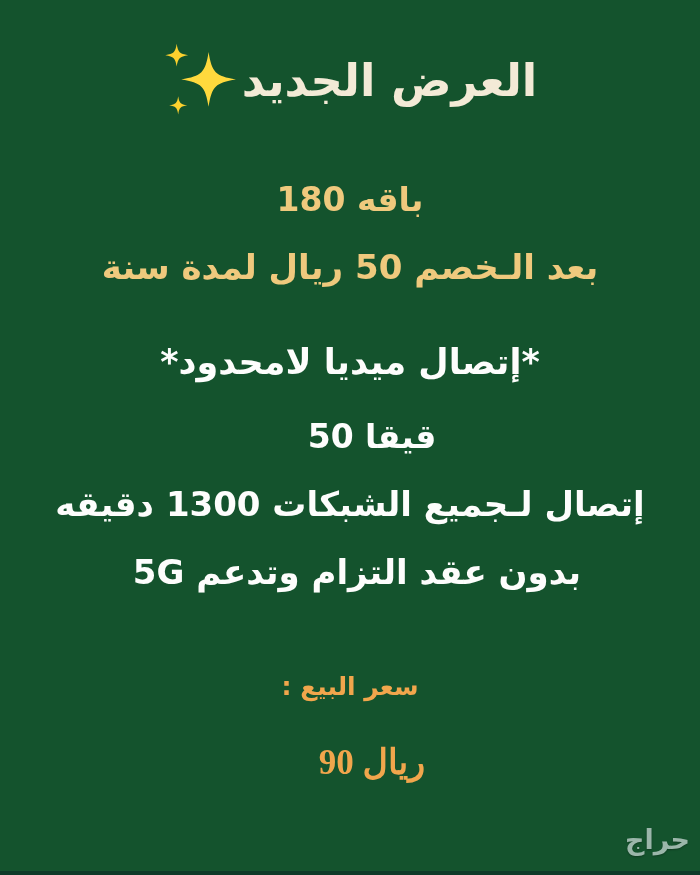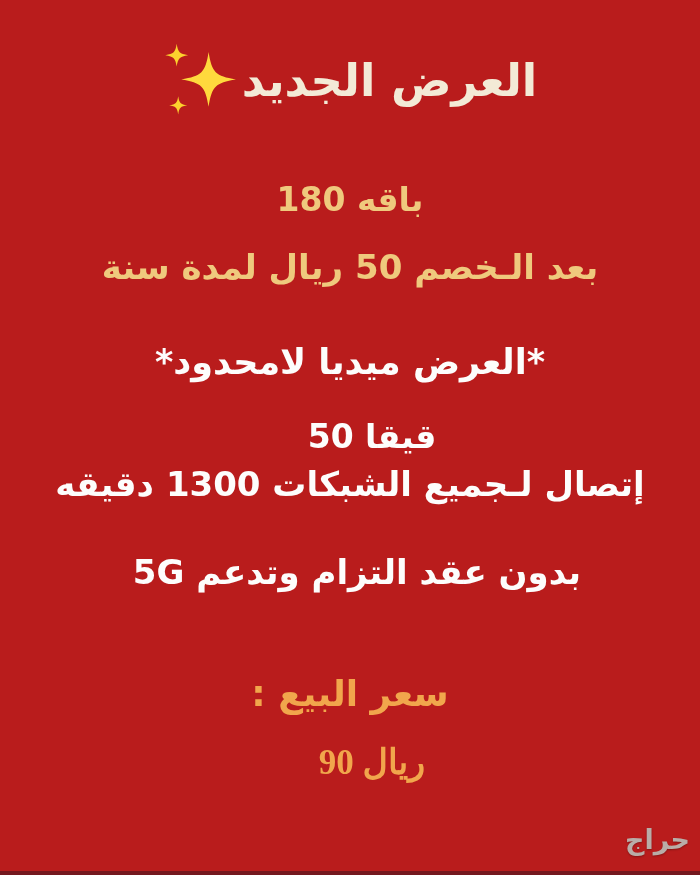--- a/index.html
+++ b/index.html
@@ -43,23 +43,23 @@
     left: 0; width: 100%;
     text-align: center;
     font-weight: 800;
     line-height: 1.3;
     margin: 0;
   }
   .l1 { top: 179px; font-size: 33px; }
   .l2 { top: 245px; font-size: 34px; }
   .l3 { top: 340px; font-size: 35px; }
   .l4 { top: 416px; font-size: 33px; }
-  .l5 { top: 462px; font-size: 34px; }
+  .l5 { top: 482px; font-size: 34px; }
   .l6 { top: 550px; font-size: 34px; padding-left: 7px; }
-  .l7 { top: 671px; font-size: 36px; }
+  .l7 { top: 671px; font-size: 25px; }
   .l8 { top: 740px; font-size: 35px; font-family: Liberation Serif, serif; }
   .ltr { direction: ltr; margin-left: 22px; }
   .watermark {
     position: absolute;
     right: 10px; bottom: 20px;
     font-size: 27px;
     font-weight: 800;
     opacity: 0.82;
     letter-spacing: 1px;
     text-shadow: 0 1px 2px rgba(0,0,0,0.35);
@@ -67,38 +67,38 @@
   .bottom-edge {
     position: absolute;
     left: 0; bottom: 0;
     width: 100%; height: 4px;
     background: rgba(6, 18, 34, 0.38);
   }
 </style>
 </head>
 <body>
 
-<div class="poster" style="background-color: #b91c1c;">
+<div class="poster" style="background-color: #14532d;">
 
   <header class="title-row">
     <h1 style="color: rgb(243, 234, 214);">العرض الجديد</h1>
     <span class="sparkles">
       <svg viewBox="0 0 100 100" xmlns="http://www.w3.org/2000/svg" aria-hidden="true">
         <path fill="#FFD93D" d="M60 12 C64.3 39 69 43.7 96 48 C69 52.3 64.3 57 60 84 C55.7 57 51 52.3 24 48 C51 43.7 55.7 39 60 12 Z"></path>
         <path fill="#FCD12E" d="M18 1 C19.8 12.2 21.8 14.2 33 16 C21.8 17.8 19.8 19.8 18 31 C16.2 19.8 14.2 17.8 3 16 C14.2 14.2 16.2 12.2 18 1 Z"></path>
         <path fill="#FCD12E" d="M20 70 C21.4 79 23 80.6 32 82 C23 83.4 21.4 85 20 94 C18.6 85 17 83.4 8 82 C17 80.6 18.6 79 20 70 Z"></path>
       </svg>
     </span>
   </header>
 
   <p class="line l1" style="color: rgb(239, 201, 125);">باقه 180</p>
 
   <p class="line l2" style="color: rgb(239, 201, 125);">بعد الـخصم 50 ريال لمدة سنة</p>
 
-  <p class="line l3" style="color: rgb(253, 253, 252);">*العرض ميديا لامحدود*</p>
+  <p class="line l3" style="color: rgb(253, 253, 252);">*إتصال ميديا لامحدود*</p>
 
   <p class="line l4 ltr" style="color: rgb(253, 253, 252);">50 قيقا</p>
 
   <p class="line l5" style="color: rgb(253, 253, 252);">إتصال لـجميع الشبكات 1300 دقيقه</p>
 
   <p class="line l6" style="color: rgb(253, 253, 252);">بدون عقد التزام وتدعم 5G</p>
 
   <p class="line l7" style="color: rgb(241, 166, 76);">سعر البيع :</p>
 
   <p class="line l8 ltr" style="color: rgb(241, 166, 76);">90 ريال</p>

